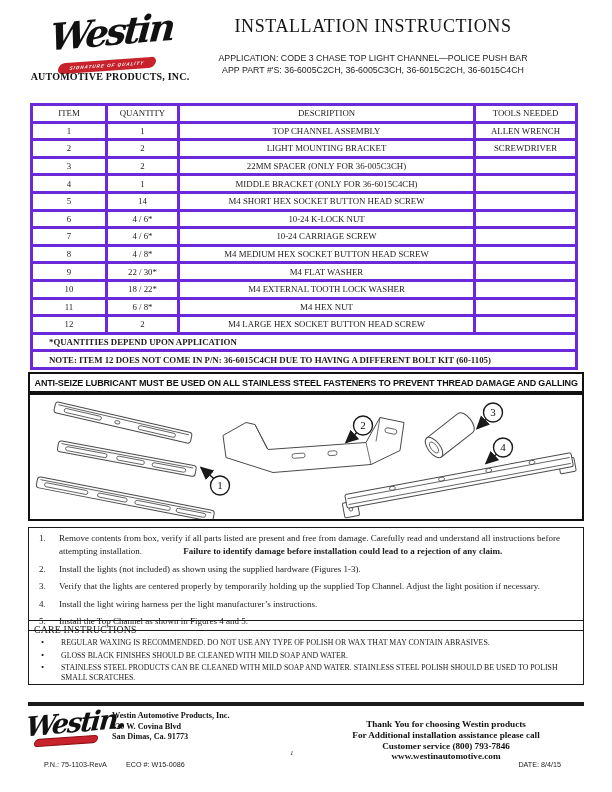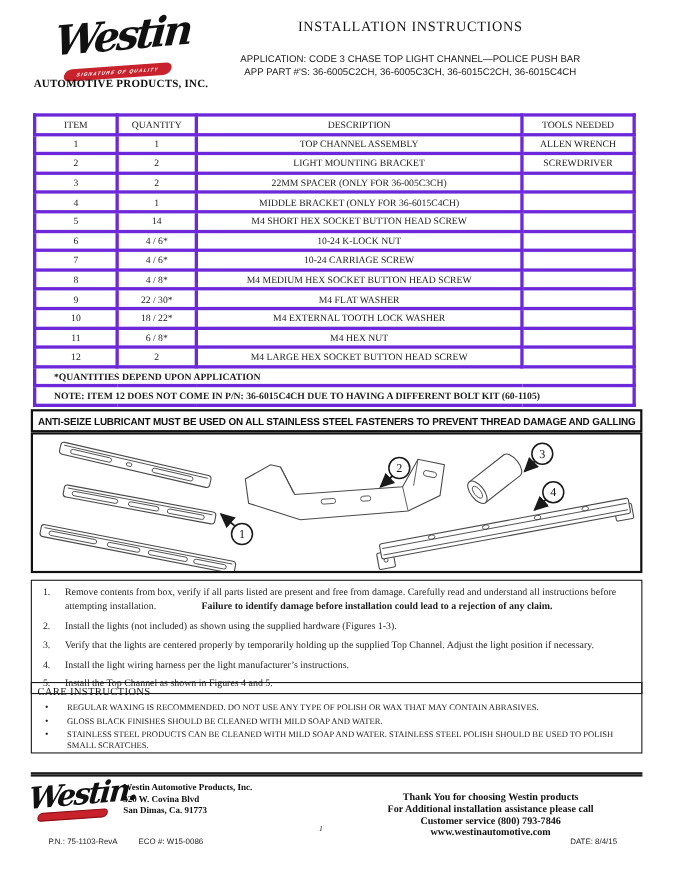--- a/index.html
+++ b/index.html
@@ -29,21 +29,21 @@
   .logo-ribbon span {
     font-family:"Liberation Sans", sans-serif; font-style:italic; font-weight:bold;
     font-size:4.5px; color:#fff; letter-spacing:1px; white-space:nowrap;
   }
   .logo-sub {
     position:absolute; left:2px; top:63px; width:160px;
     font-size:10px; font-weight:bold; text-align:center; letter-spacing:0.2px;
     color:#111;
   }
   .title-block { position:absolute; left:218px; top:16px; width:310px; text-align:center; }
-  .doc-title { font-size:13px; font-weight:normal; letter-spacing:0.6px; color:#151515; }
+  .doc-title { font-size:18px; font-weight:normal; letter-spacing:0.6px; color:#151515; }
   .app-lines { margin-top:16px; font-family:"Liberation Sans", sans-serif; font-size:8.8px; line-height:11.5px; color:#222; }
   
   table.parts {
     position:absolute; left:30px; top:103px; width:545px;
     border-collapse:collapse; table-layout:fixed;
   }
   table.parts td, table.parts th {
     border:3px solid #6d28d9; height:17.6px;
     font-size:8.8px; font-weight:normal; text-align:center; vertical-align:middle;
     padding:0 2px; overflow:hidden; white-space:nowrap;

